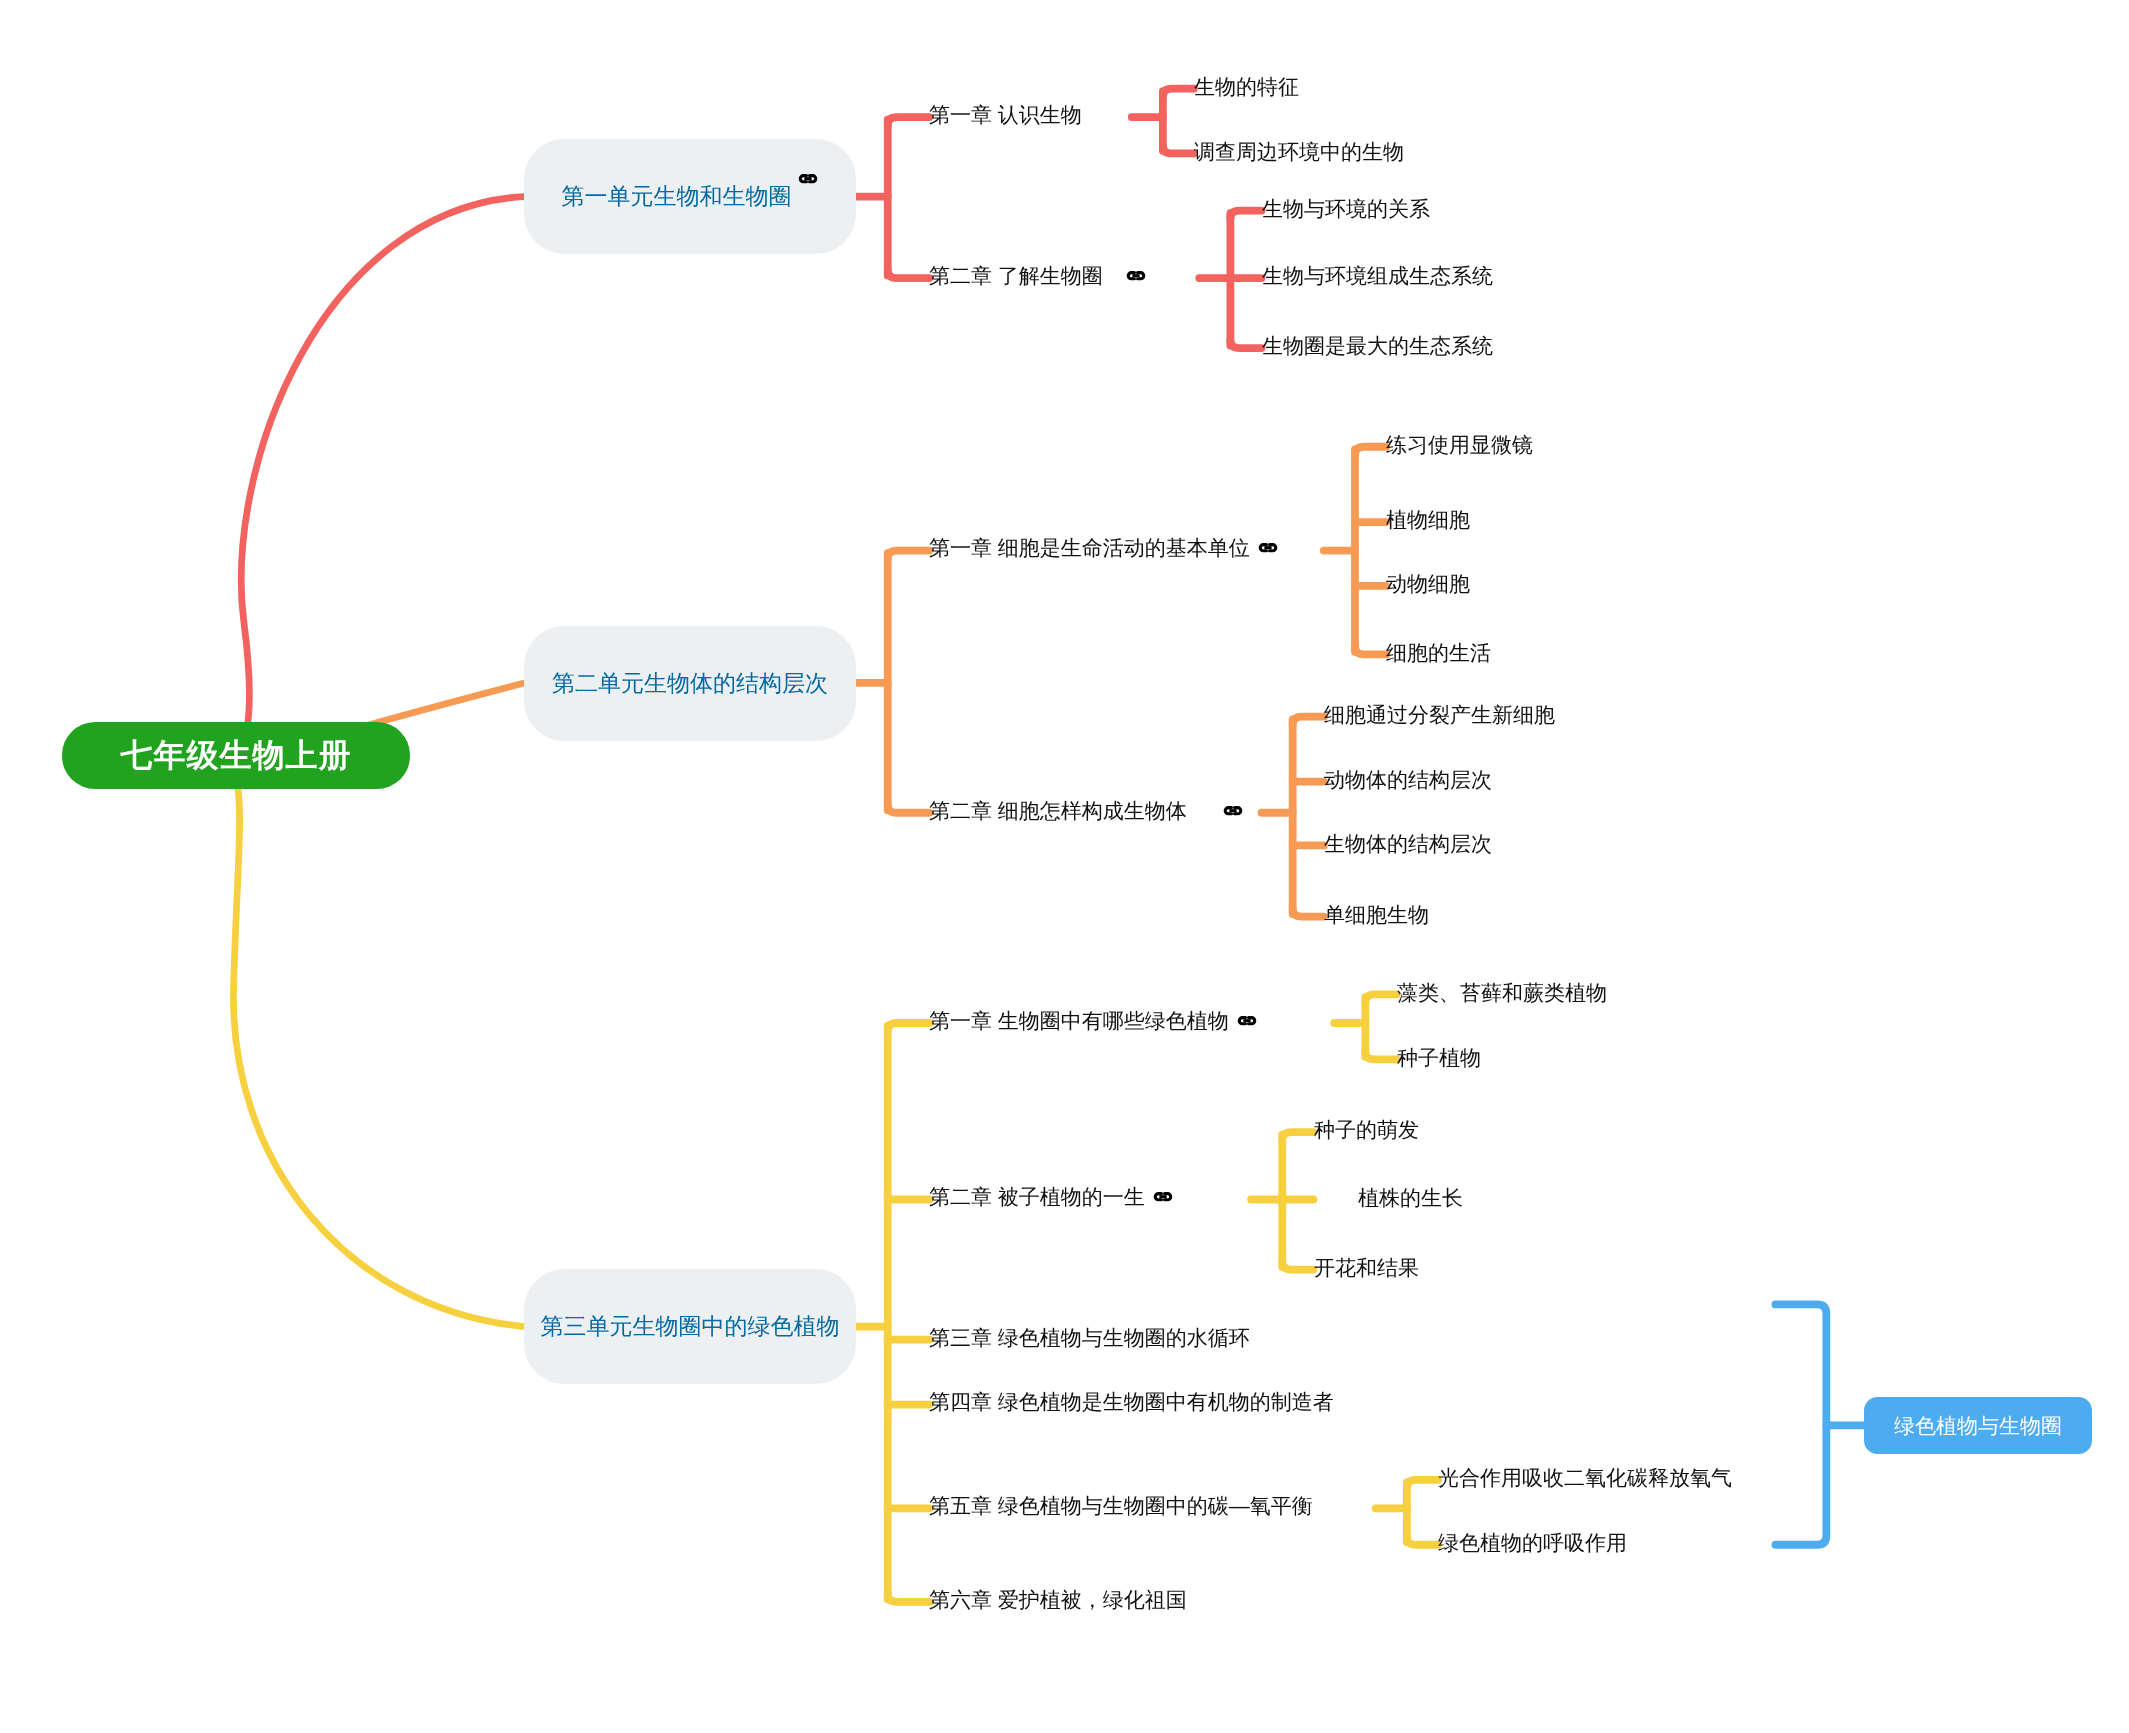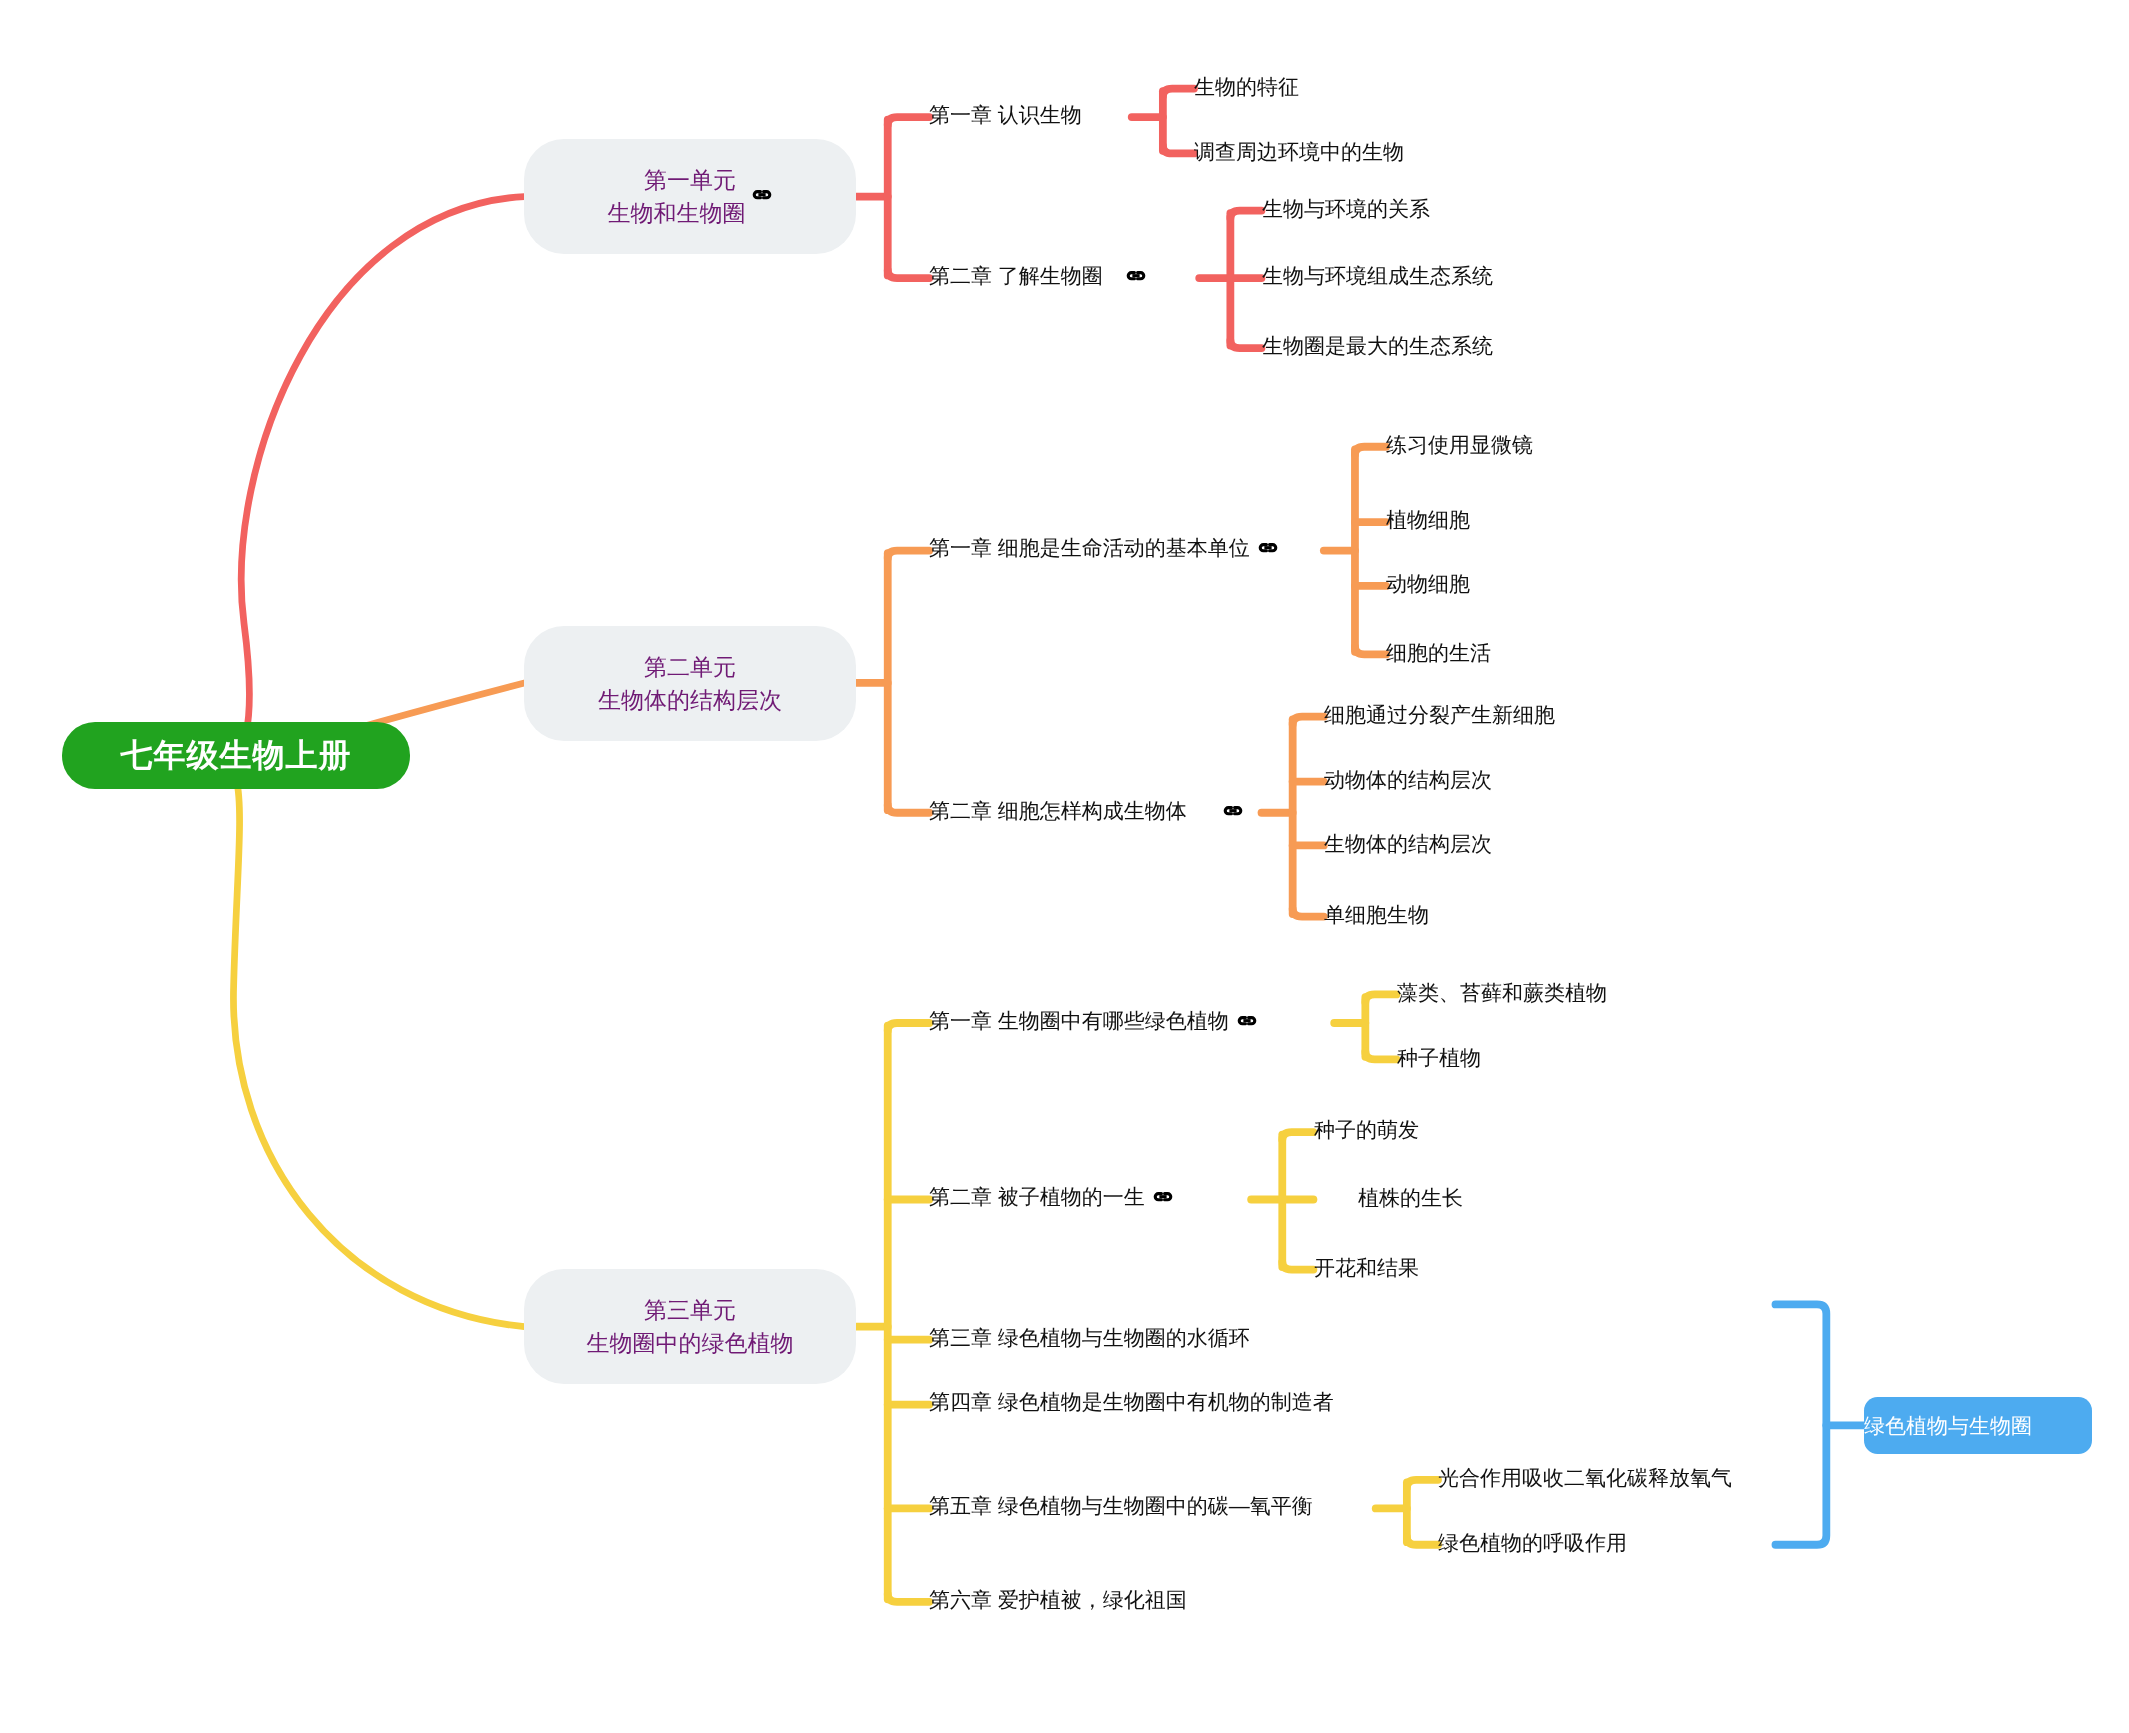--- a/index.html
+++ b/index.html
@@ -10,29 +10,29 @@
   .node{position:absolute;box-sizing:border-box;}
 
   .root-node{
     background:#21A31F;border-radius:33px;
     display:flex;align-items:center;justify-content:center;
     color:#ffffff;font-size:32px;font-weight:bold;letter-spacing:1px;
   }
 
   .unit-node{
     background:#EDF0F2;border-radius:40px;
-    display:flex;flex-direction:column;align-items:center;justify-content:center;
-    color:#701a75;font-size:23px;line-height:1.42;
+    display:flex;flex-direction:row;align-items:center;justify-content:center;
+    color:#0369a1;font-size:23px;line-height:1.42;
   }
   .unit-line{display:flex;align-items:flex-start;white-space:nowrap;}
   .unit-line .linkicon{margin-left:5.2px;}
 
   .summary-node{
     background:#4DABF0;border-radius:13.5px;
-    display:flex;align-items:center;
+    display:flex;align-items:center;justify-content:center;
     color:#ffffff;font-size:21px;white-space:nowrap;
   }
 
   .label{
     position:absolute;white-space:nowrap;color:#111;
     font-size:21px;line-height:1;display:flex;align-items:center;
   }
   .label.sub{font-size:21px;}
   .linkicon{display:inline-flex;align-items:center;margin-left:7.3px;}
   .linkicon svg{display:block;}

